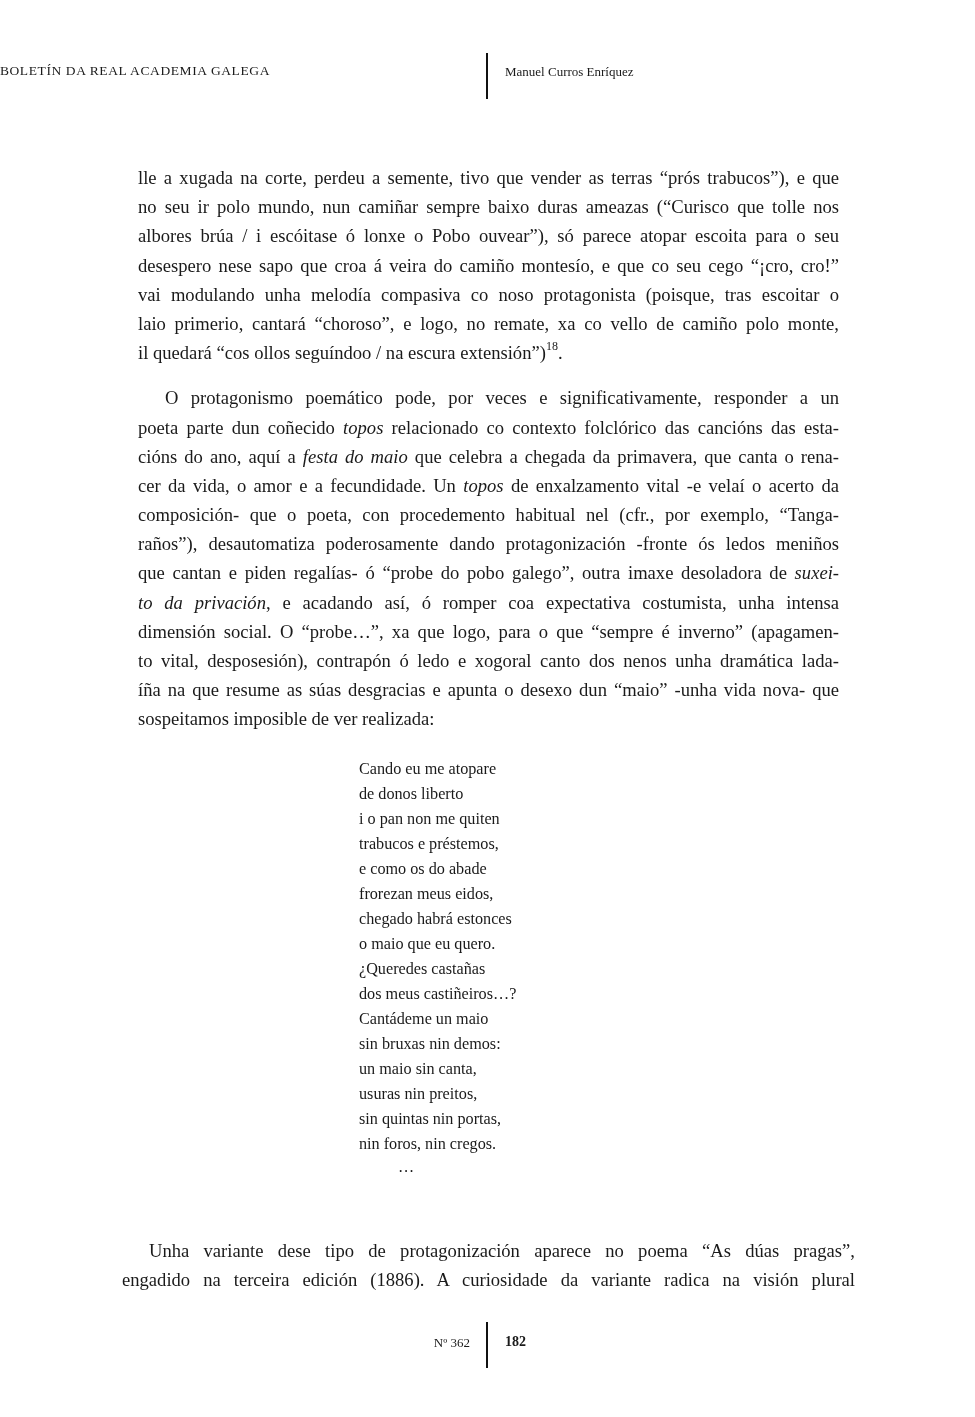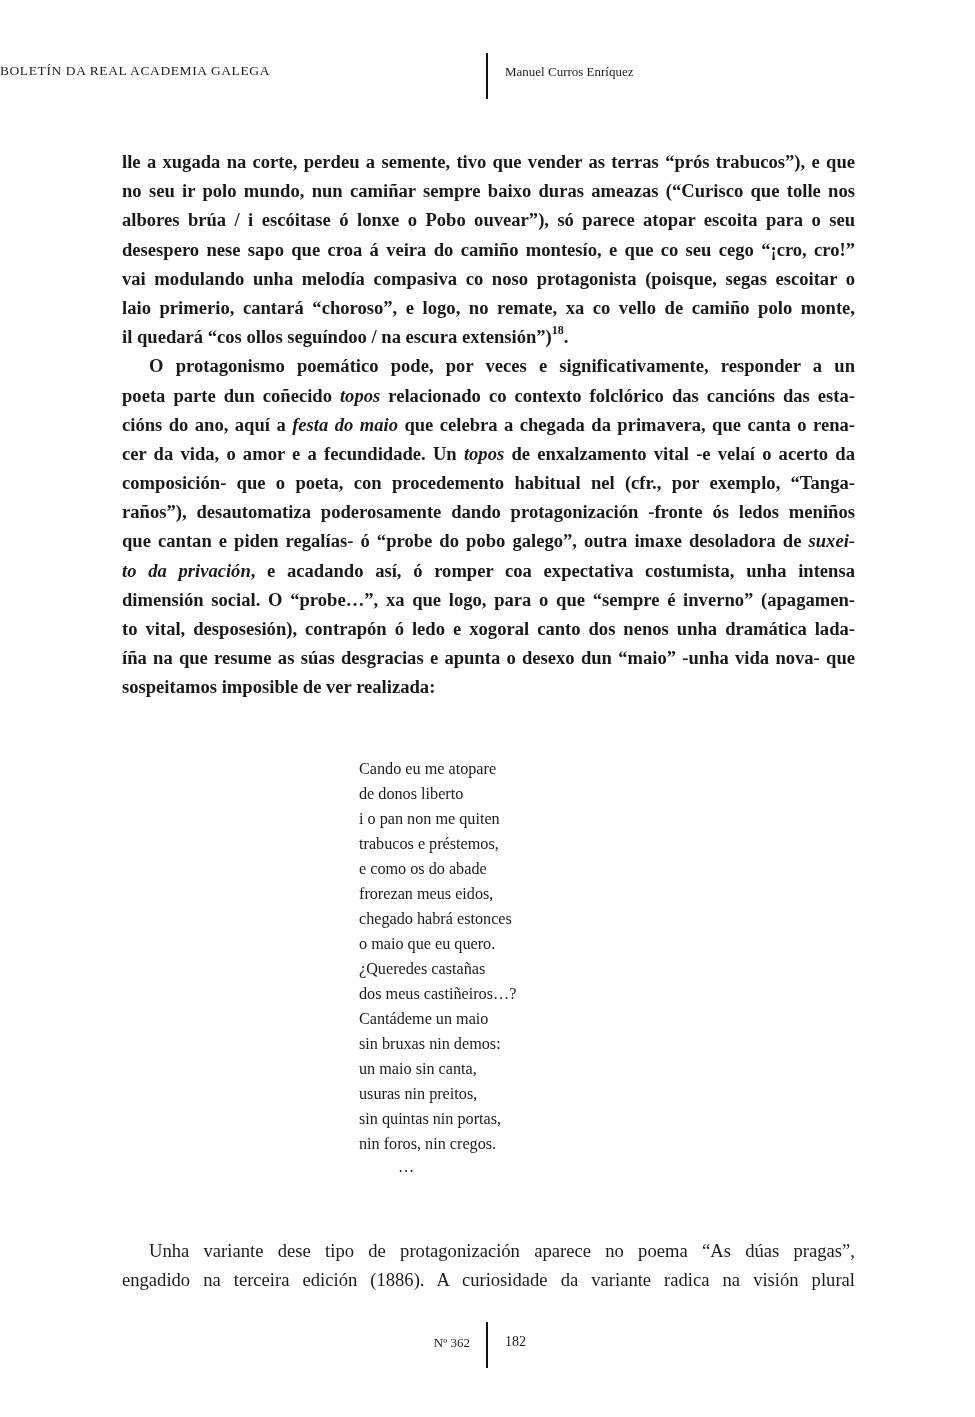--- a/index.html
+++ b/index.html
@@ -47,24 +47,23 @@
     }
     .body-text {
       position: absolute;
       left: 122px;
       top: 147px;
       width: 733px;
       font-size: 18.6px;
       line-height: 29.2px;
     }
     .para {
-      margin: 0;
+      margin: 16px;
       text-align: justify;
       text-align-last: left;
-      font-weight: bold;
     }
     .line {
       display: block;
       text-align: justify;
       text-align-last: justify;
       white-space: nowrap;
       height: 29.2px;
     }
     .line.last {
       text-align-last: left;
@@ -127,40 +126,40 @@
       top: 0;
       width: 1.5px;
       height: 46px;
       background: #111;
     }
     .footer-page {
       position: absolute;
       left: 505px;
       top: 12px;
       font-size: 14px;
-      font-weight: normal;
+      font-weight: bold;
       white-space: nowrap;
     }
   </style>
 </head>
 <body>
 
 <div class="header">
   <span class="header-journal">BOLETÍN DA REAL ACADEMIA GALEGA</span>
   <div class="header-divider"></div>
   <span class="header-author">Manuel Curros Enríquez</span>
 </div>
 
 <div class="body-text">
   <div class="para">
     <span class="line">lle a xugada na corte, perdeu a semente, tivo que vender as terras “prós trabucos”), e que</span>
     <span class="line">no seu ir polo mundo, nun camiñar sempre baixo duras ameazas (“Curisco que tolle nos</span>
     <span class="line">albores brúa / i escóitase ó lonxe o Pobo ouvear”), só parece atopar escoita para o seu</span>
     <span class="line">desespero nese sapo que croa á veira do camiño montesío, e que co seu cego “¡cro, cro!”</span>
-    <span class="line">vai modulando unha melodía compasiva co noso protagonista (poisque, segas escoitar o</span>
+    <span class="line">vai modulando unha melodía compasiva co noso protagonista (poisque, tras escoitar o</span>
     <span class="line">laio primerio, cantará “choroso”, e logo, no remate, xa co vello de camiño polo monte,</span>
     <span class="line last"><span>il quedará “cos ollos seguíndoo / na escura extensión”)</span><sup>18</sup><span>.</span></span>
   </div>
 
   <div class="para">
     <span class="line indent">O protagonismo poemático pode, por veces e significativamente, responder a un</span>
     <span class="line"><span>poeta parte dun coñecido </span><i>topos</i><span> relacionado co contexto folclórico das cancións das esta-</span></span>
     <span class="line"><span>cións do ano, aquí a </span><i>festa do maio</i><span> que celebra a chegada da primavera, que canta o rena-</span></span>
     <span class="line"><span>cer da vida, o amor e a fecundidade. Un </span><i>topos</i><span> de enxalzamento vital -e velaí o acerto da</span></span>
     <span class="line">composición- que o poeta, con procedemento habitual nel (cfr., por exemplo, “Tanga-</span>

